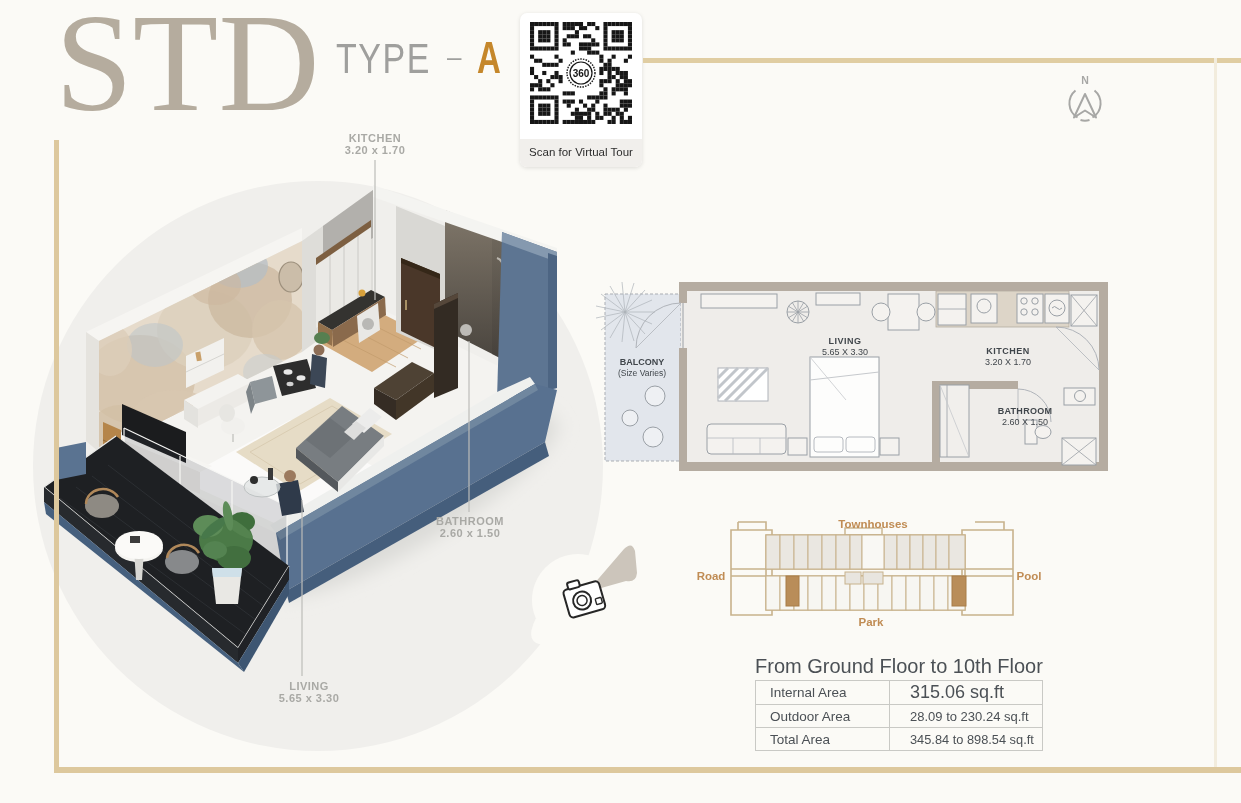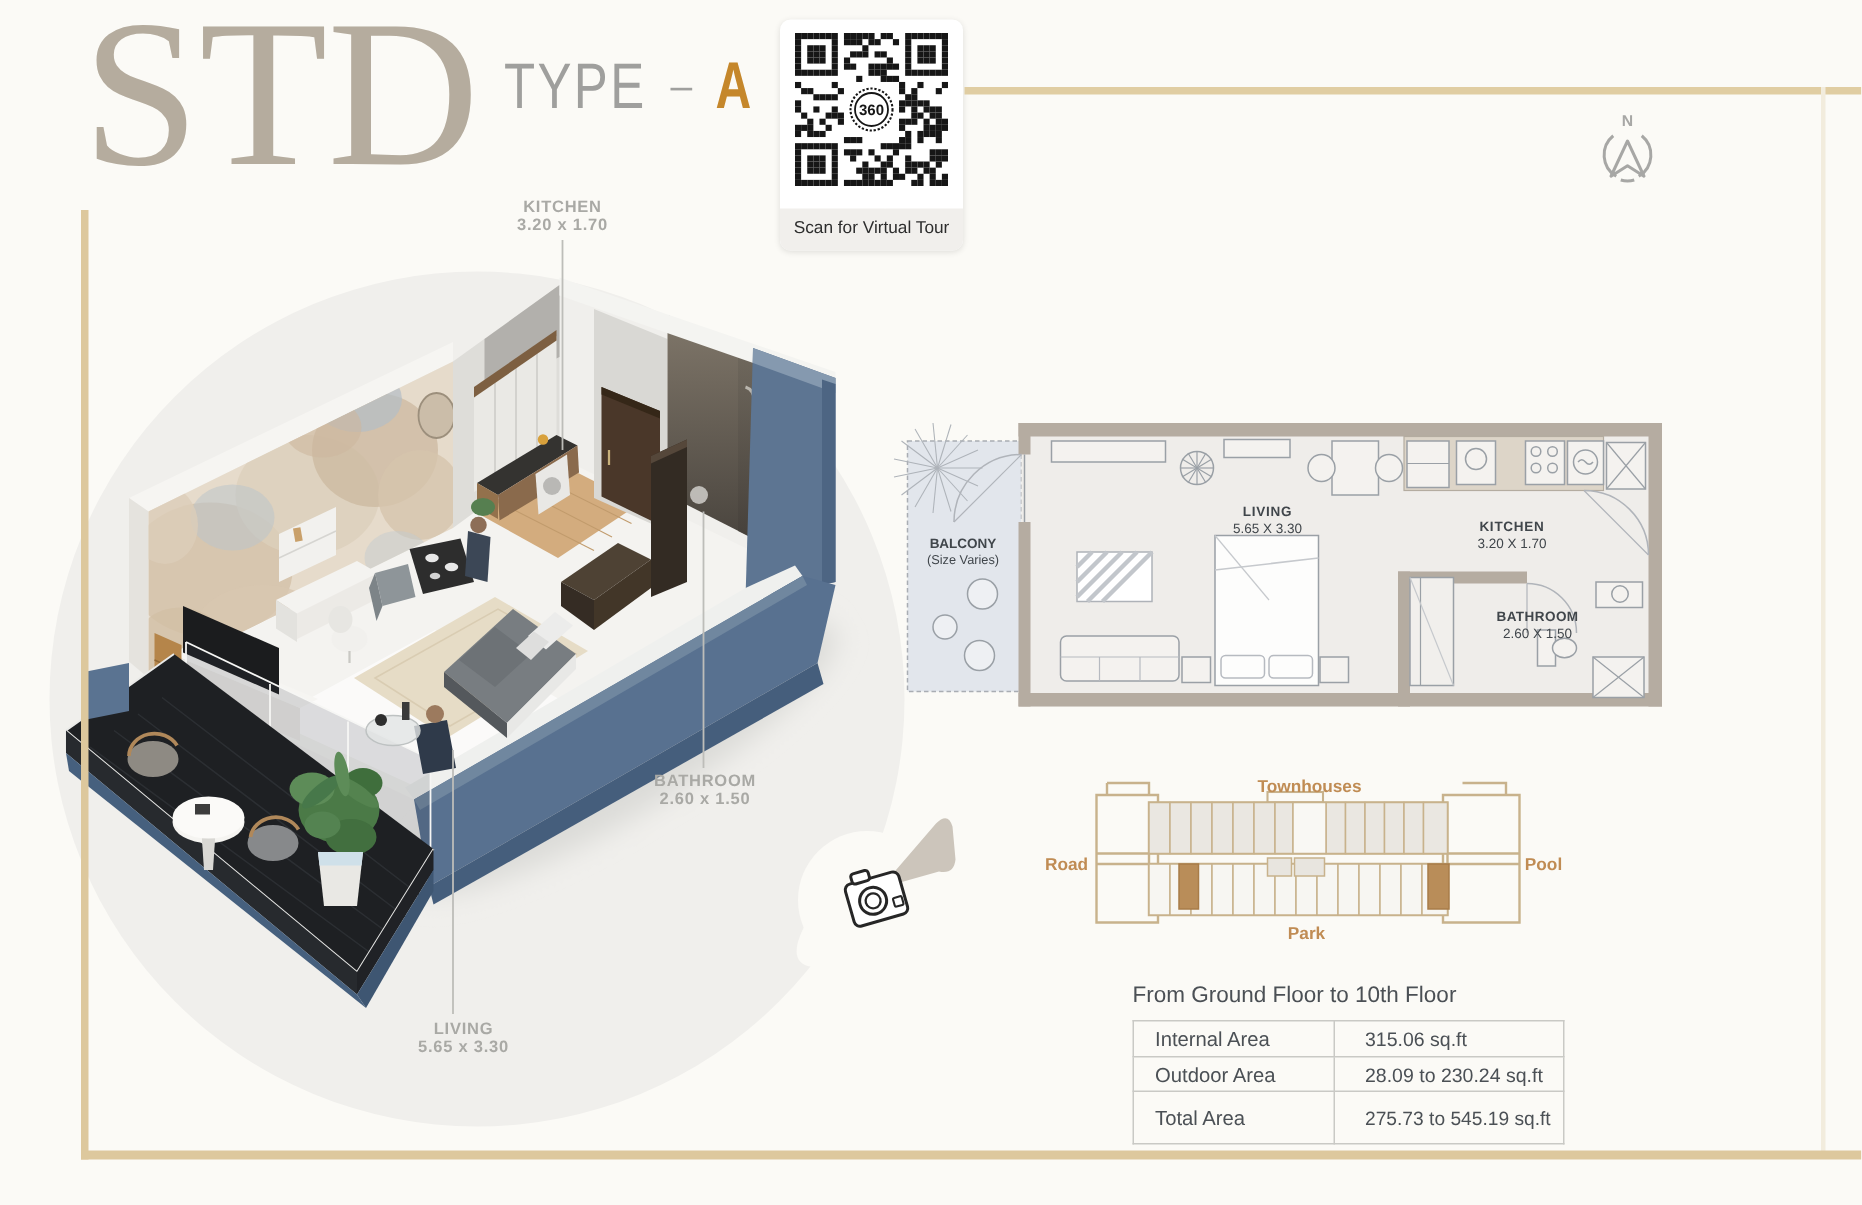--- a/index.html
+++ b/index.html
@@ -758,30 +758,30 @@
 
 <rect x="845" y="572" width="16" height="12" fill="#e8e5df" stroke="#c8b28c"></rect>
 <rect x="863" y="572" width="20" height="12" fill="#e8e5df" stroke="#c8b28c"></rect>
 
 <text x="873" y="528" font-size="11.5" font-weight="bold" fill="#c08c54" text-anchor="middle" font-family="Liberation Sans">Townhouses</text>
 <text x="711" y="580" font-size="11.5" font-weight="bold" fill="#c08c54" text-anchor="middle" font-family="Liberation Sans">Road</text>
 <text x="1029" y="580" font-size="11.5" font-weight="bold" fill="#c08c54" text-anchor="middle" font-family="Liberation Sans">Pool</text>
 <text x="871" y="626" font-size="11.5" font-weight="bold" fill="#c08c54" text-anchor="middle" font-family="Liberation Sans">Park</text>
 </svg>
 
-<div class="abs" style="left:755px;top:655px;font-size:15px;color:#4b5055;">From Ground Floor to 10th Floor</div>
+<div class="abs" style="left:755px;top:655px;font-size:20px;color:#4b5055;">From Ground Floor to 10th Floor</div>
 
 <table class="abs" style="left:755px;top:680px;width:288px;table-layout:fixed;border-collapse:collapse;font-size:13.5px;color:#4b5055;white-space:nowrap;">
   <tbody>
       <tr style="height:24px;">
         <td style="border:1px solid #c9c9c5;width:118px;padding-left:14px;">Internal Area</td>
-        <td style="border:1px solid #c9c9c5;padding-left:20px;font-size:13px;">315.06 sq.ft</td>
+        <td style="border:1px solid #c9c9c5;padding-left:20px;font-size:18px;">315.06 sq.ft</td>
       </tr>
   <tr style="height:23px;margin-top:43px;">
         <td style="border:1px solid #c9c9c5;padding-left:14px;">Outdoor Area</td>
         <td style="border:1px solid #c9c9c5;padding-left:20px;font-size:13px;">28.09 to 230.24 sq.ft</td>
       </tr>
-  <tr style="height:35px;">
+  <tr style="height:23px;">
         <td style="border:1px solid #c9c9c5;padding-left:14px;">Total Area</td>
-        <td style="border:1px solid #c9c9c5;padding-left:20px;font-size:12.8px;">275.73 to 545.19 sq.ft</td>
+        <td style="border:1px solid #c9c9c5;padding-left:20px;font-size:12.8px;">345.84 to 898.54 sq.ft</td>
       </tr>
 </tbody>
   </table>
 
 </body></html>

